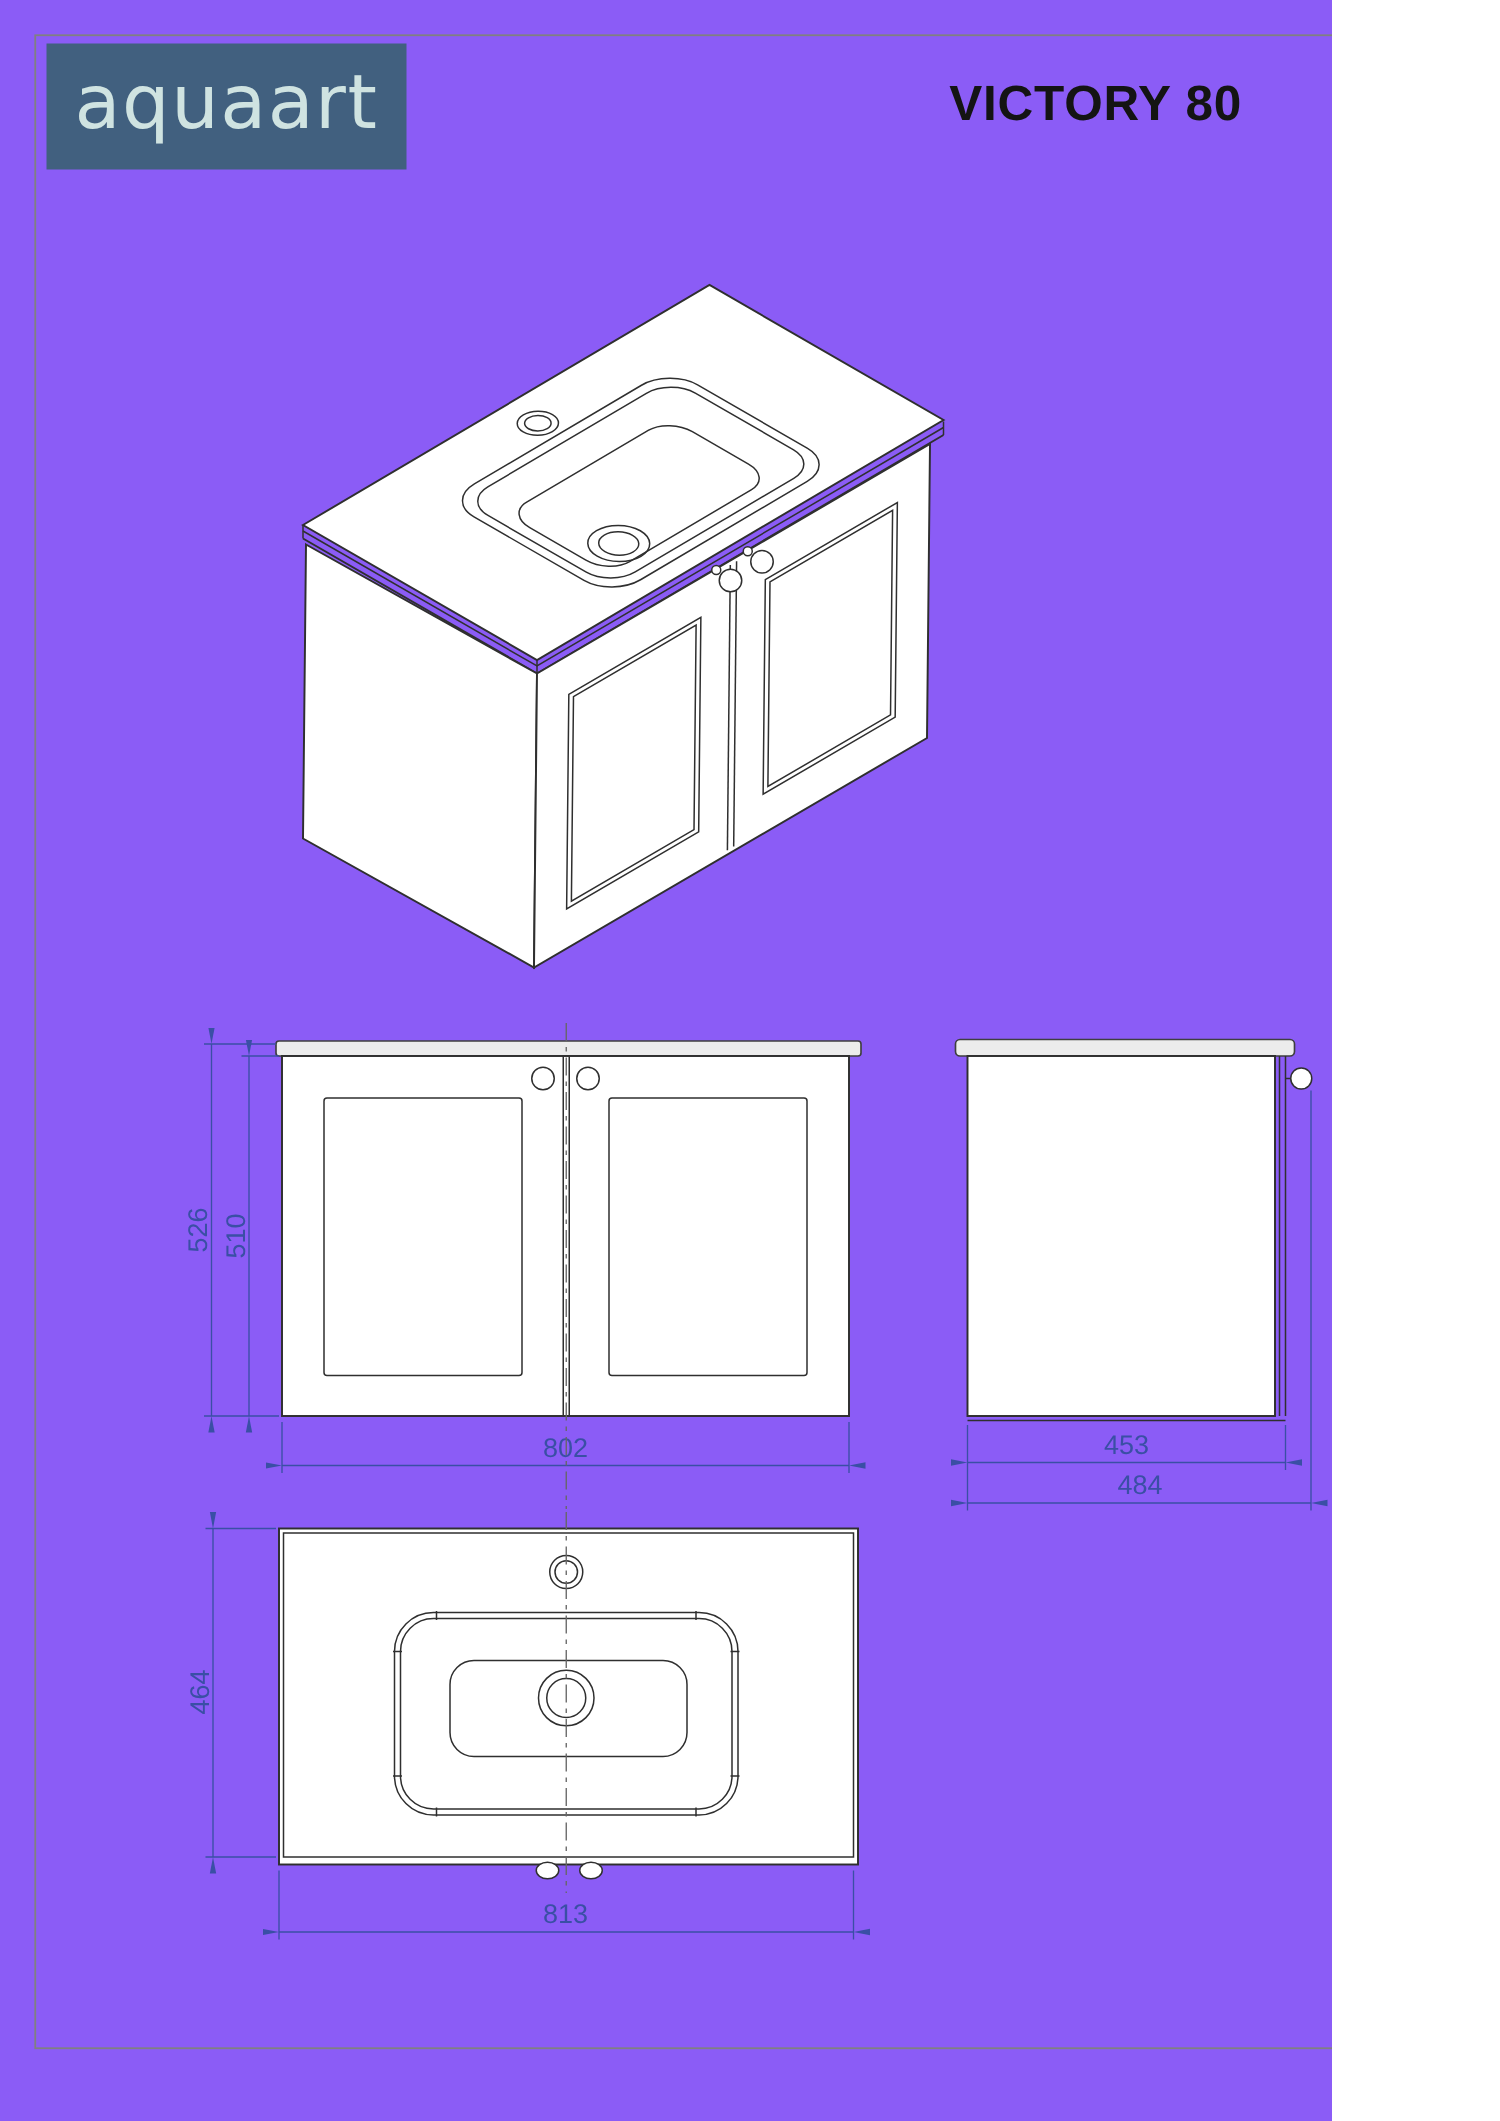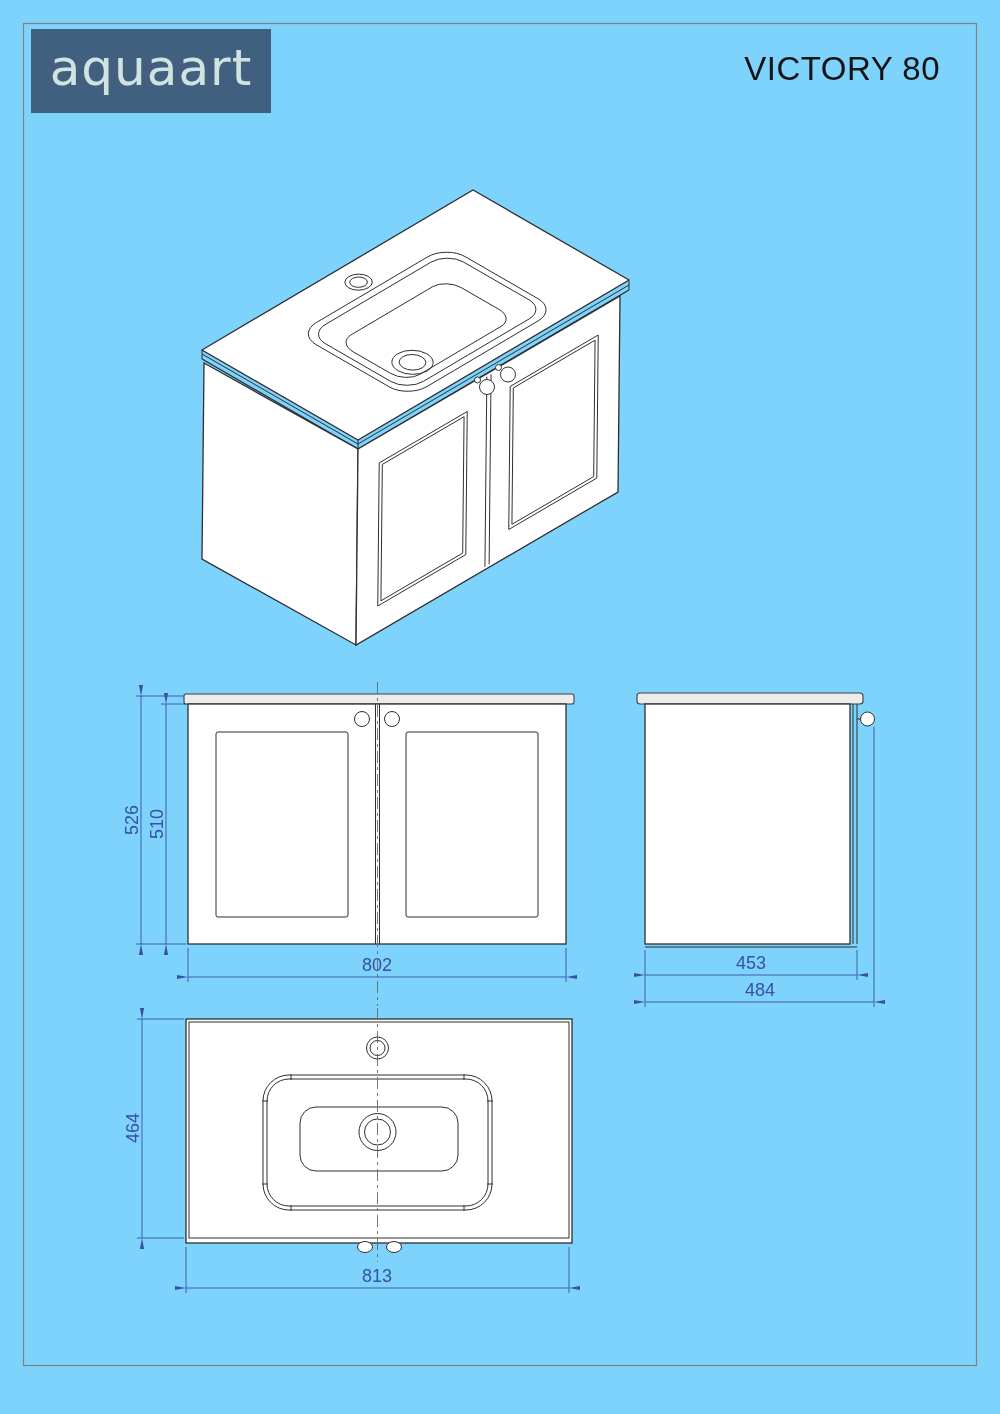--- a/index.html
+++ b/index.html
@@ -1,23 +1,23 @@
 <!DOCTYPE html>
 <html><head>
 <meta charset="utf-8">
 <style>
   html,body{margin:0;padding:0;background:#ffffff;}
-  .page{position:relative;width:1000px;height:1414px;background:#7dd3fc;overflow:hidden;
-        font-family:"Liberation Sans", sans-serif;}
+  .page{position:relative;width:852px;height:1414px;background:#8b5cf6;overflow:hidden;
+        font-family:"Liberation Sans", sans-serif;padding-left:36px;}
   .brand-box{position:absolute;left:31px;top:29px;width:240px;height:84px;
         background:#41607f;display:flex;align-items:center;justify-content:center;}
   .brand-text{font-family:"DejaVu Sans", sans-serif;font-size:50px;font-weight:400;
         letter-spacing:1px;color:#cfe3e1;line-height:1;padding-bottom:6px;}
   .product-title{position:absolute;top:52px;right:60px;font-size:33px;color:#141414;
-        letter-spacing:0.5px;font-weight:400;line-height:1;}
+        letter-spacing:0.5px;font-weight:700;line-height:1;}
   svg{position:absolute;left:0;top:0;}
   .ln{stroke:#2f2f2f;stroke-width:1.3;fill:none;}
   .lnt{stroke:#2f2f2f;stroke-width:1;fill:none;}
   .wht{fill:#ffffff;}
   .band{fill:#ececec;stroke:#3f3f3f;stroke-width:1.1;}
   .dimln{stroke:#3a4fa5;stroke-width:0.9;fill:none;}
   .dimtxt{font-family:"Liberation Sans", sans-serif;font-size:18px;fill:#3a4fa5;}
   .cl{stroke:#666666;stroke-width:0.9;fill:none;stroke-dasharray:12 4 3 4;}
   .nss{vector-effect:non-scaling-stroke;}
 </style>

